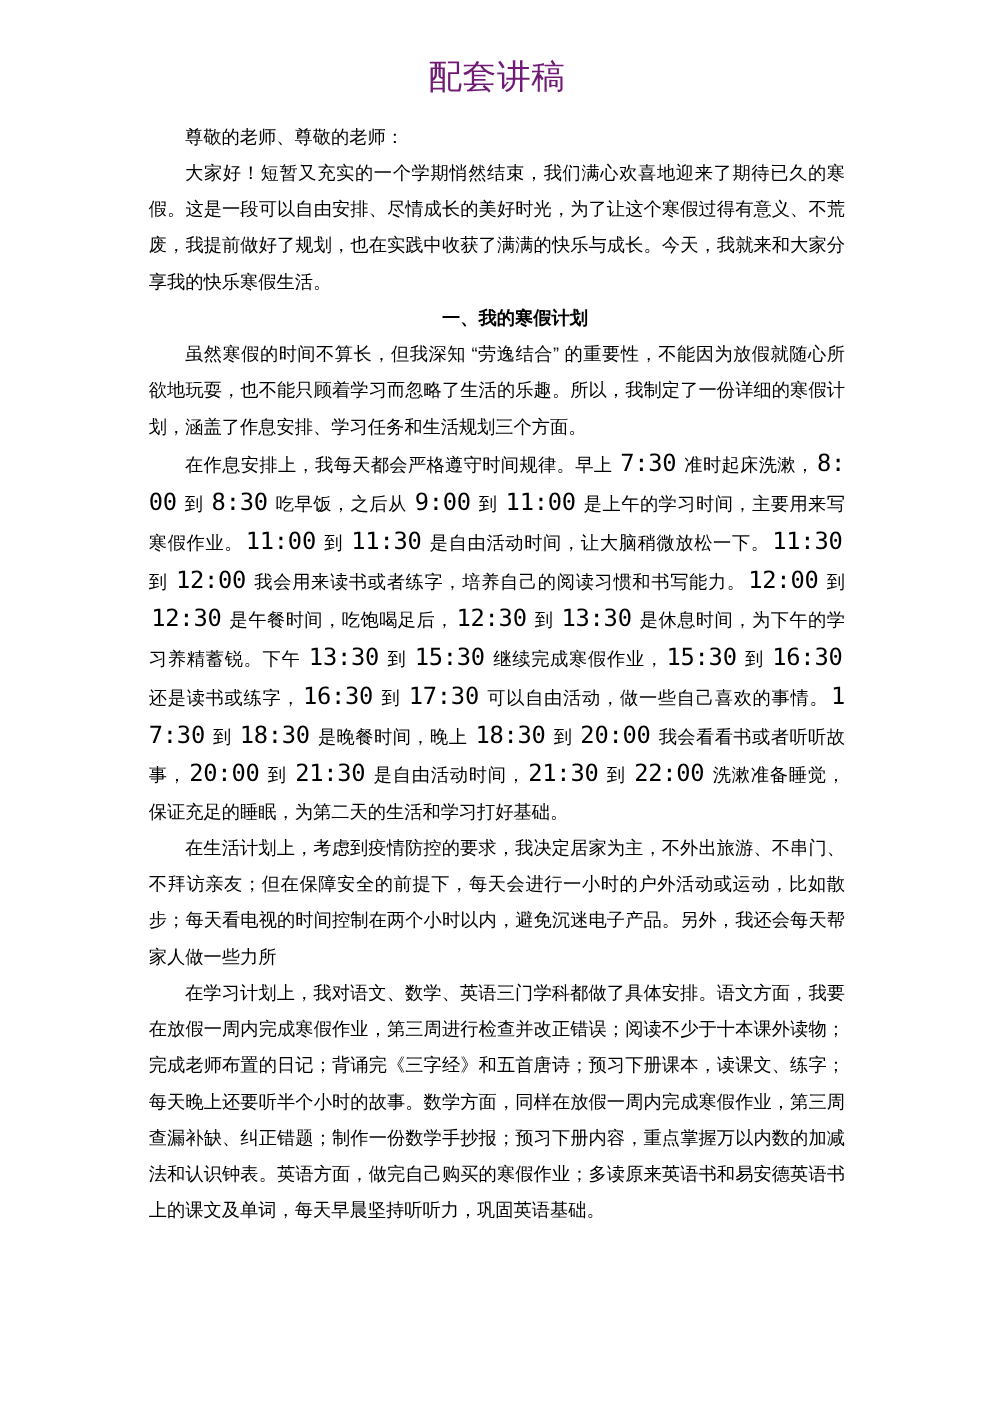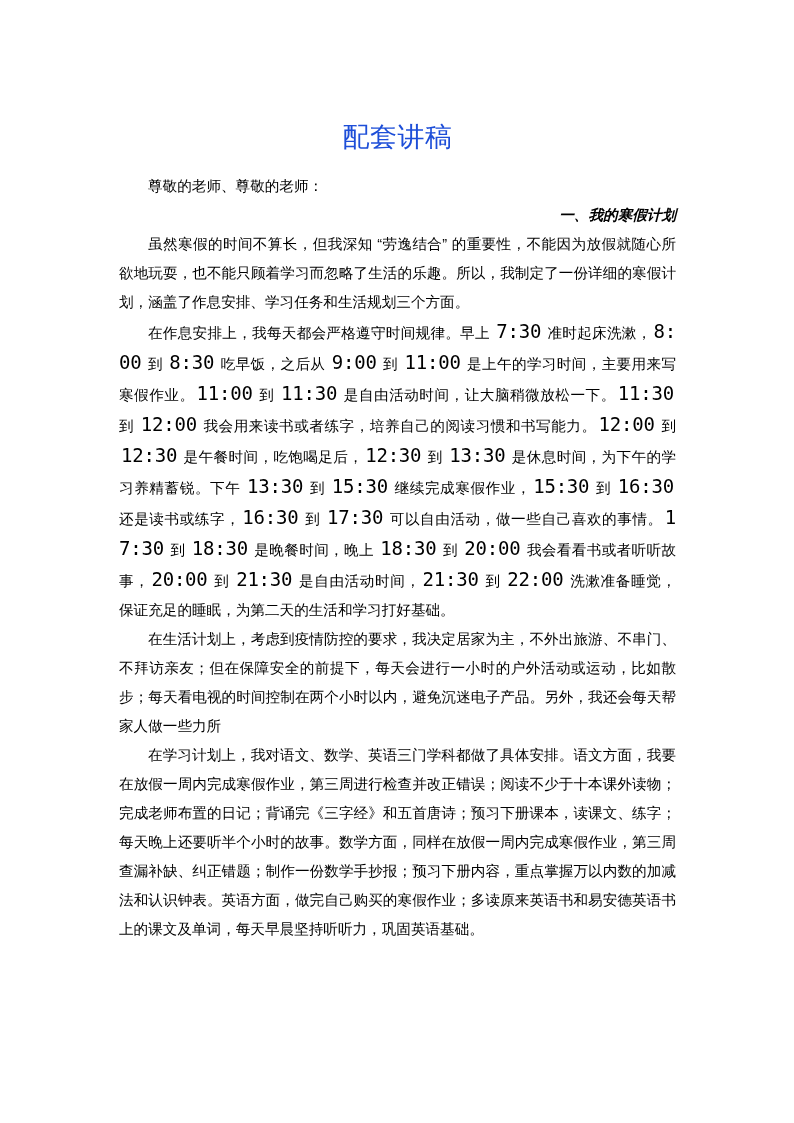--- a/index.html
+++ b/index.html
@@ -31,23 +31,23 @@
     width: 557px;
   }
 
   .doc-title {
     font-family: "Liberation Serif", "DejaVu Serif", serif;
     font-size: 27px;
     font-weight: 400;
     line-height: 34px;
     text-align: center;
     margin: 0;
-    padding-top: 120px;
+    padding-top: 44px;
     letter-spacing: 0.5px;
-    color: #1d4ed8;
+    color: #701a75;
   }
 
   .salutation {
     font-size: 14.6px;
     line-height: 29px;
     margin: 0;
     padding-top: 18px;
     text-indent: 29px;
     text-align: justify;
     text-justify: inter-ideograph;
@@ -62,22 +62,21 @@
     text-justify: inter-ideograph;
     word-break: break-all;
   }
 
   p.section-heading {
     font-size: 14.6px;
     line-height: 29px;
     margin: 0;
     text-indent: 29px;
     font-weight: bold;
-    text-align: right;
-    font-style: italic;
+    text-align: center;
   }
 
   
   .num {
     font-family: "DejaVu Sans Mono", "Liberation Mono", monospace;
     font-size: 19px;
     padding: 0 2px;
     letter-spacing: -0.2px;
   }
 </style>
@@ -85,20 +84,21 @@
 <body>
 
 <div class="page">
   <div class="content">
 
     <h1 class="doc-title">配套讲稿</h1>
 
     <p class="salutation">尊敬的老师、尊敬的老师：</p>
 
     <div id="body-blocks">
+        <p class="body-para">大家好！短暂又充实的一个学期悄然结束，我们满心欢喜地迎来了期待已久的寒假。这是一段可以自由安排、尽情成长的美好时光，为了让这个寒假过得有意义、不荒废，我提前做好了规划，也在实践中收获了满满的快乐与成长。今天，我就来和大家分享我的快乐寒假生活。</p>
         <p class="section-heading">一、我的寒假计划</p>
         <p class="body-para">虽然寒假的时间不算长，但我深知 “劳逸结合” 的重要性，不能因为放假就随心所欲地玩耍，也不能只顾着学习而忽略了生活的乐趣。所以，我制定了一份详细的寒假计划，涵盖了作息安排、学习任务和生活规划三个方面。</p>
         <p class="body-para">在作息安排上，我每天都会严格遵守时间规律。早上 <span class="num">7:30</span> 准时起床洗漱，<span class="num">8:00</span> 到 <span class="num">8:30</span> 吃早饭，之后从 <span class="num">9:00</span> 到 <span class="num">11:00</span> 是上午的学习时间，主要用来写寒假作业。<span class="num">11:00</span> 到 <span class="num">11:30</span> 是自由活动时间，让大脑稍微放松一下。<span class="num">11:30</span> 到 <span class="num">12:00</span> 我会用来读书或者练字，培养自己的阅读习惯和书写能力。<span class="num">12:00</span> 到 <span class="num">12:30</span> 是午餐时间，吃饱喝足后，<span class="num">12:30</span> 到 <span class="num">13:30</span> 是休息时间，为下午的学习养精蓄锐。下午 <span class="num">13:30</span> 到 <span class="num">15:30</span> 继续完成寒假作业，<span class="num">15:30</span> 到 <span class="num">16:30</span> 还是读书或练字，<span class="num">16:30</span> 到 <span class="num">17:30</span> 可以自由活动，做一些自己喜欢的事情。<span class="num">17:30</span> 到 <span class="num">18:30</span> 是晚餐时间，晚上 <span class="num">18:30</span> 到 <span class="num">20:00</span> 我会看看书或者听听故事，<span class="num">20:00</span> 到 <span class="num">21:30</span> 是自由活动时间，<span class="num">21:30</span> 到 <span class="num">22:00</span> 洗漱准备睡觉，保证充足的睡眠，为第二天的生活和学习打好基础。</p>
         <p class="body-para">在生活计划上，考虑到疫情防控的要求，我决定居家为主，不外出旅游、不串门、不拜访亲友；但在保障安全的前提下，每天会进行一小时的户外活动或运动，比如散步；每天看电视的时间控制在两个小时以内，避免沉迷电子产品。另外，我还会每天帮家人做一些力所</p>
         <p class="body-para">在学习计划上，我对语文、数学、英语三门学科都做了具体安排。语文方面，我要在放假一周内完成寒假作业，第三周进行检查并改正错误；阅读不少于十本课外读物；完成老师布置的日记；背诵完《三字经》和五首唐诗；预习下册课本，读课文、练字；每天晚上还要听半个小时的故事。数学方面，同样在放假一周内完成寒假作业，第三周查漏补缺、纠正错题；制作一份数学手抄报；预习下册内容，重点掌握万以内数的加减法和认识钟表。英语方面，做完自己购买的寒假作业；多读原来英语书和易安德英语书上的课文及单词，每天早晨坚持听听力，巩固英语基础。</p>
       </div>
 
   </div>
 </div>
 

